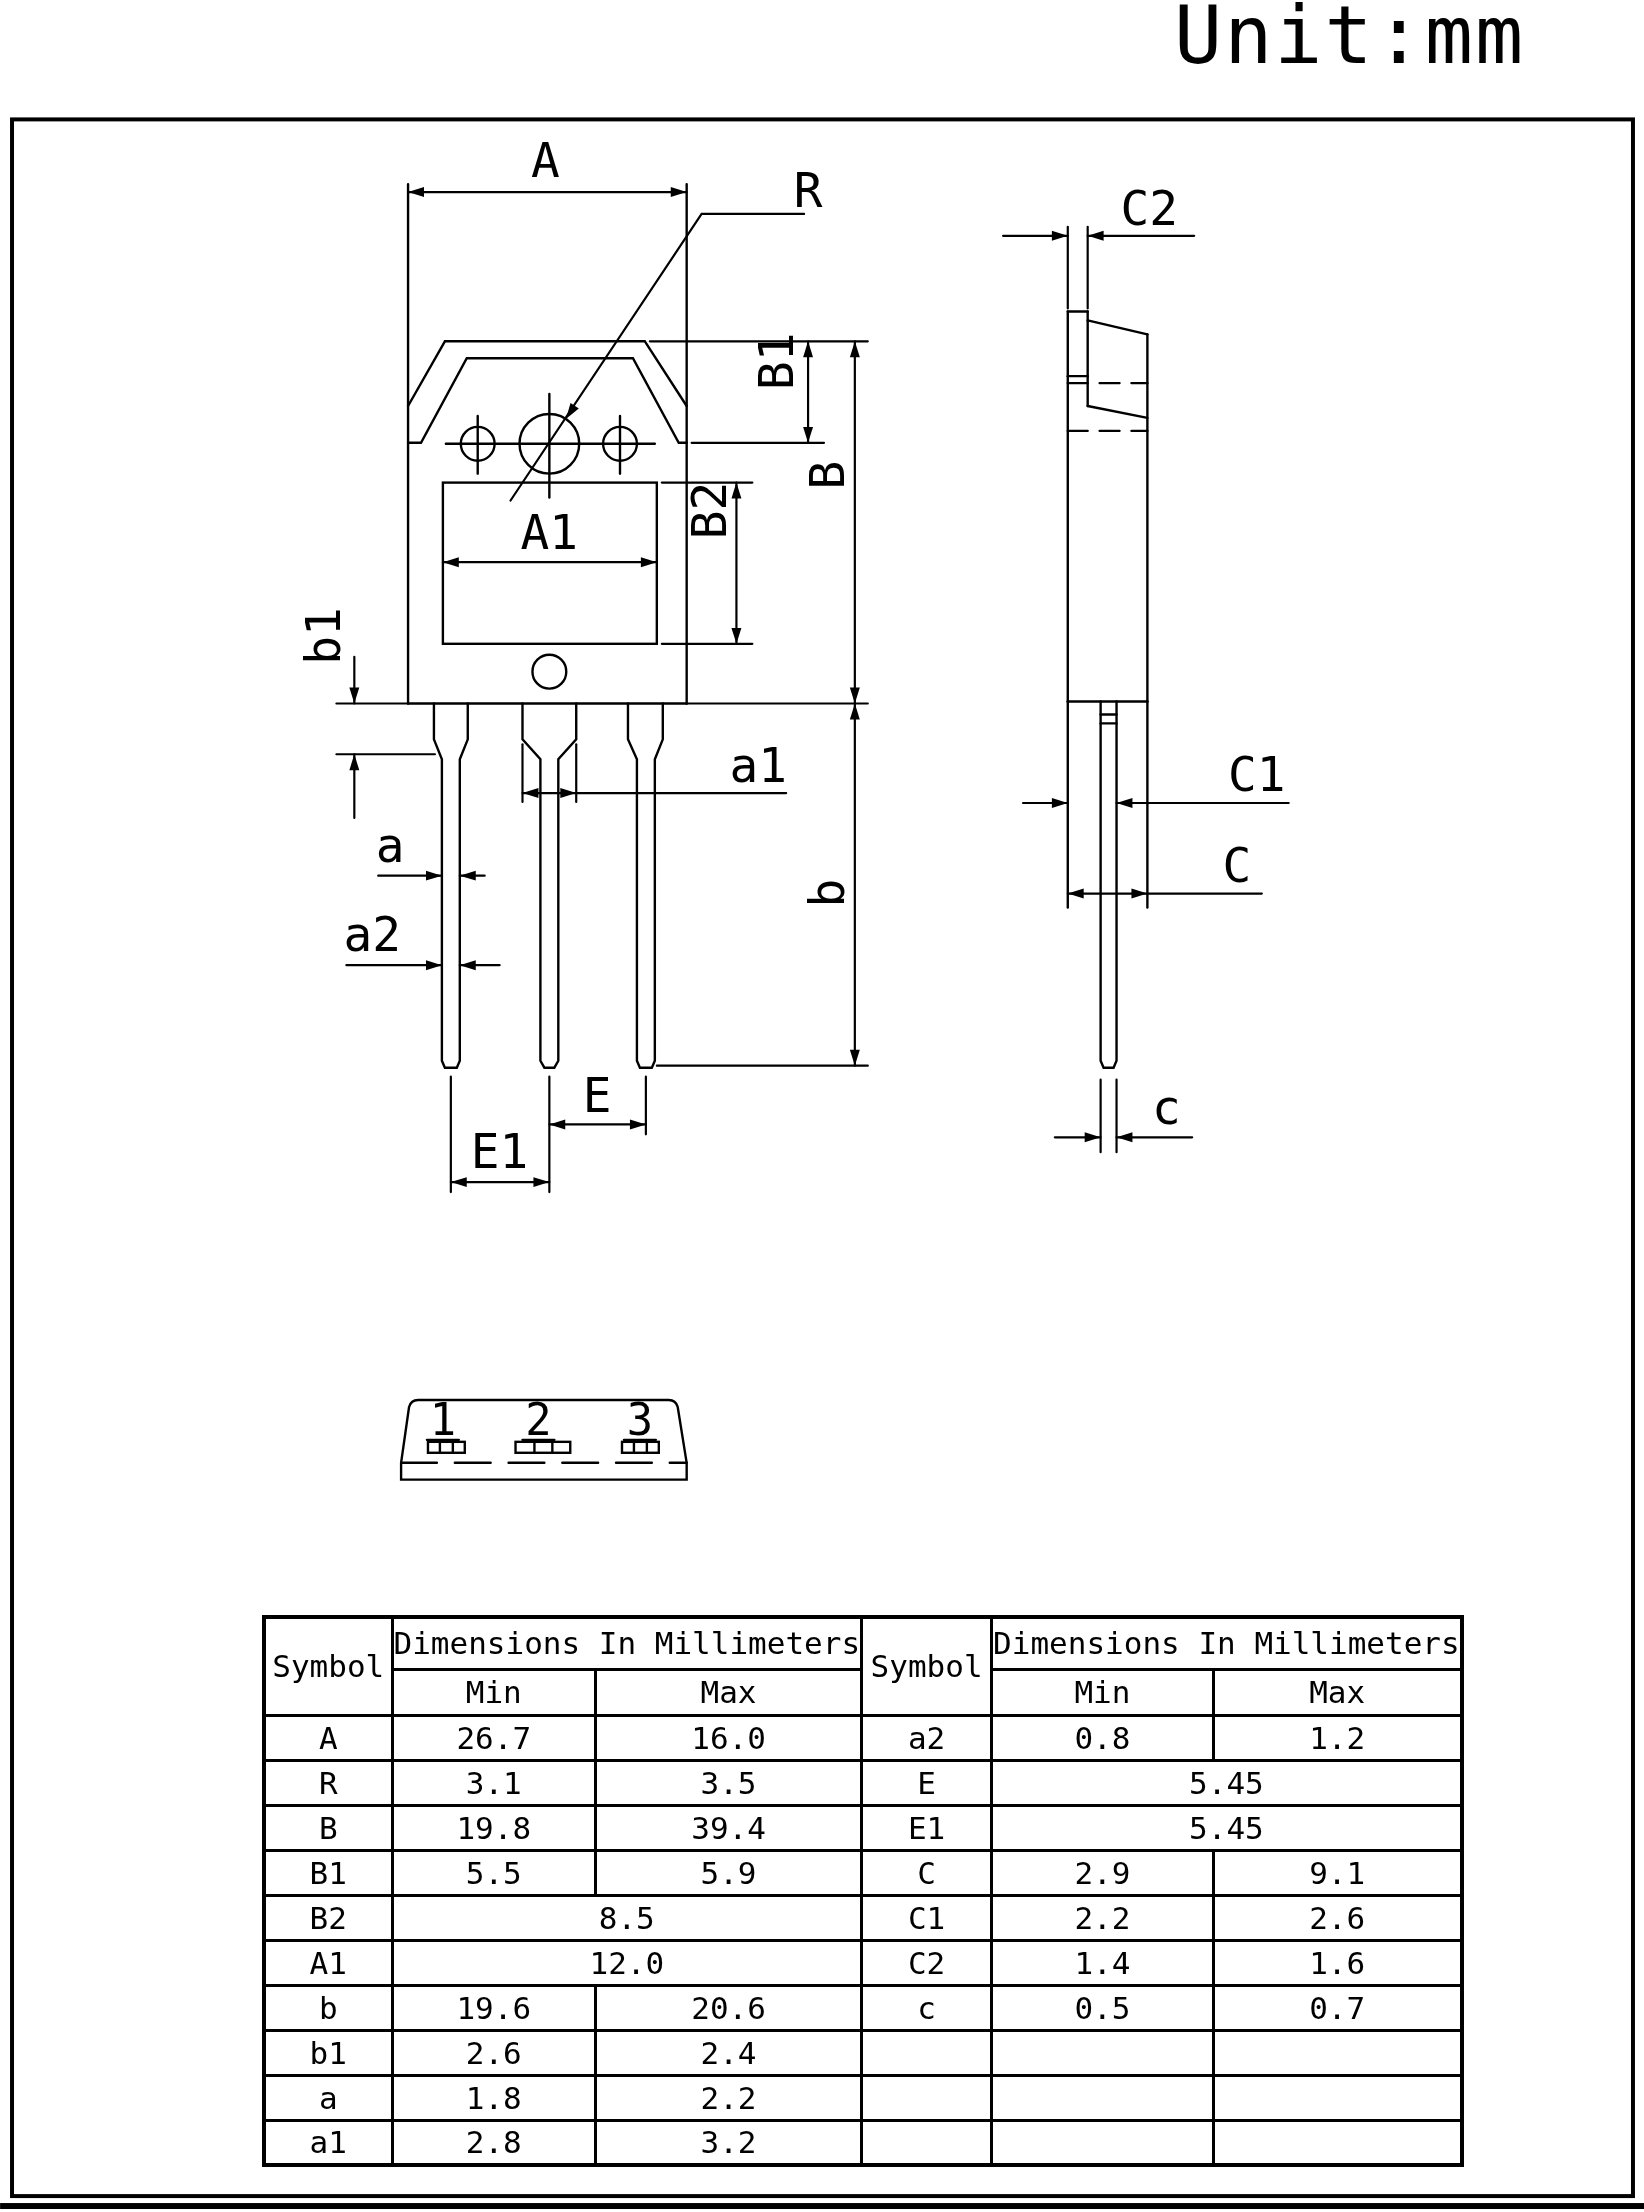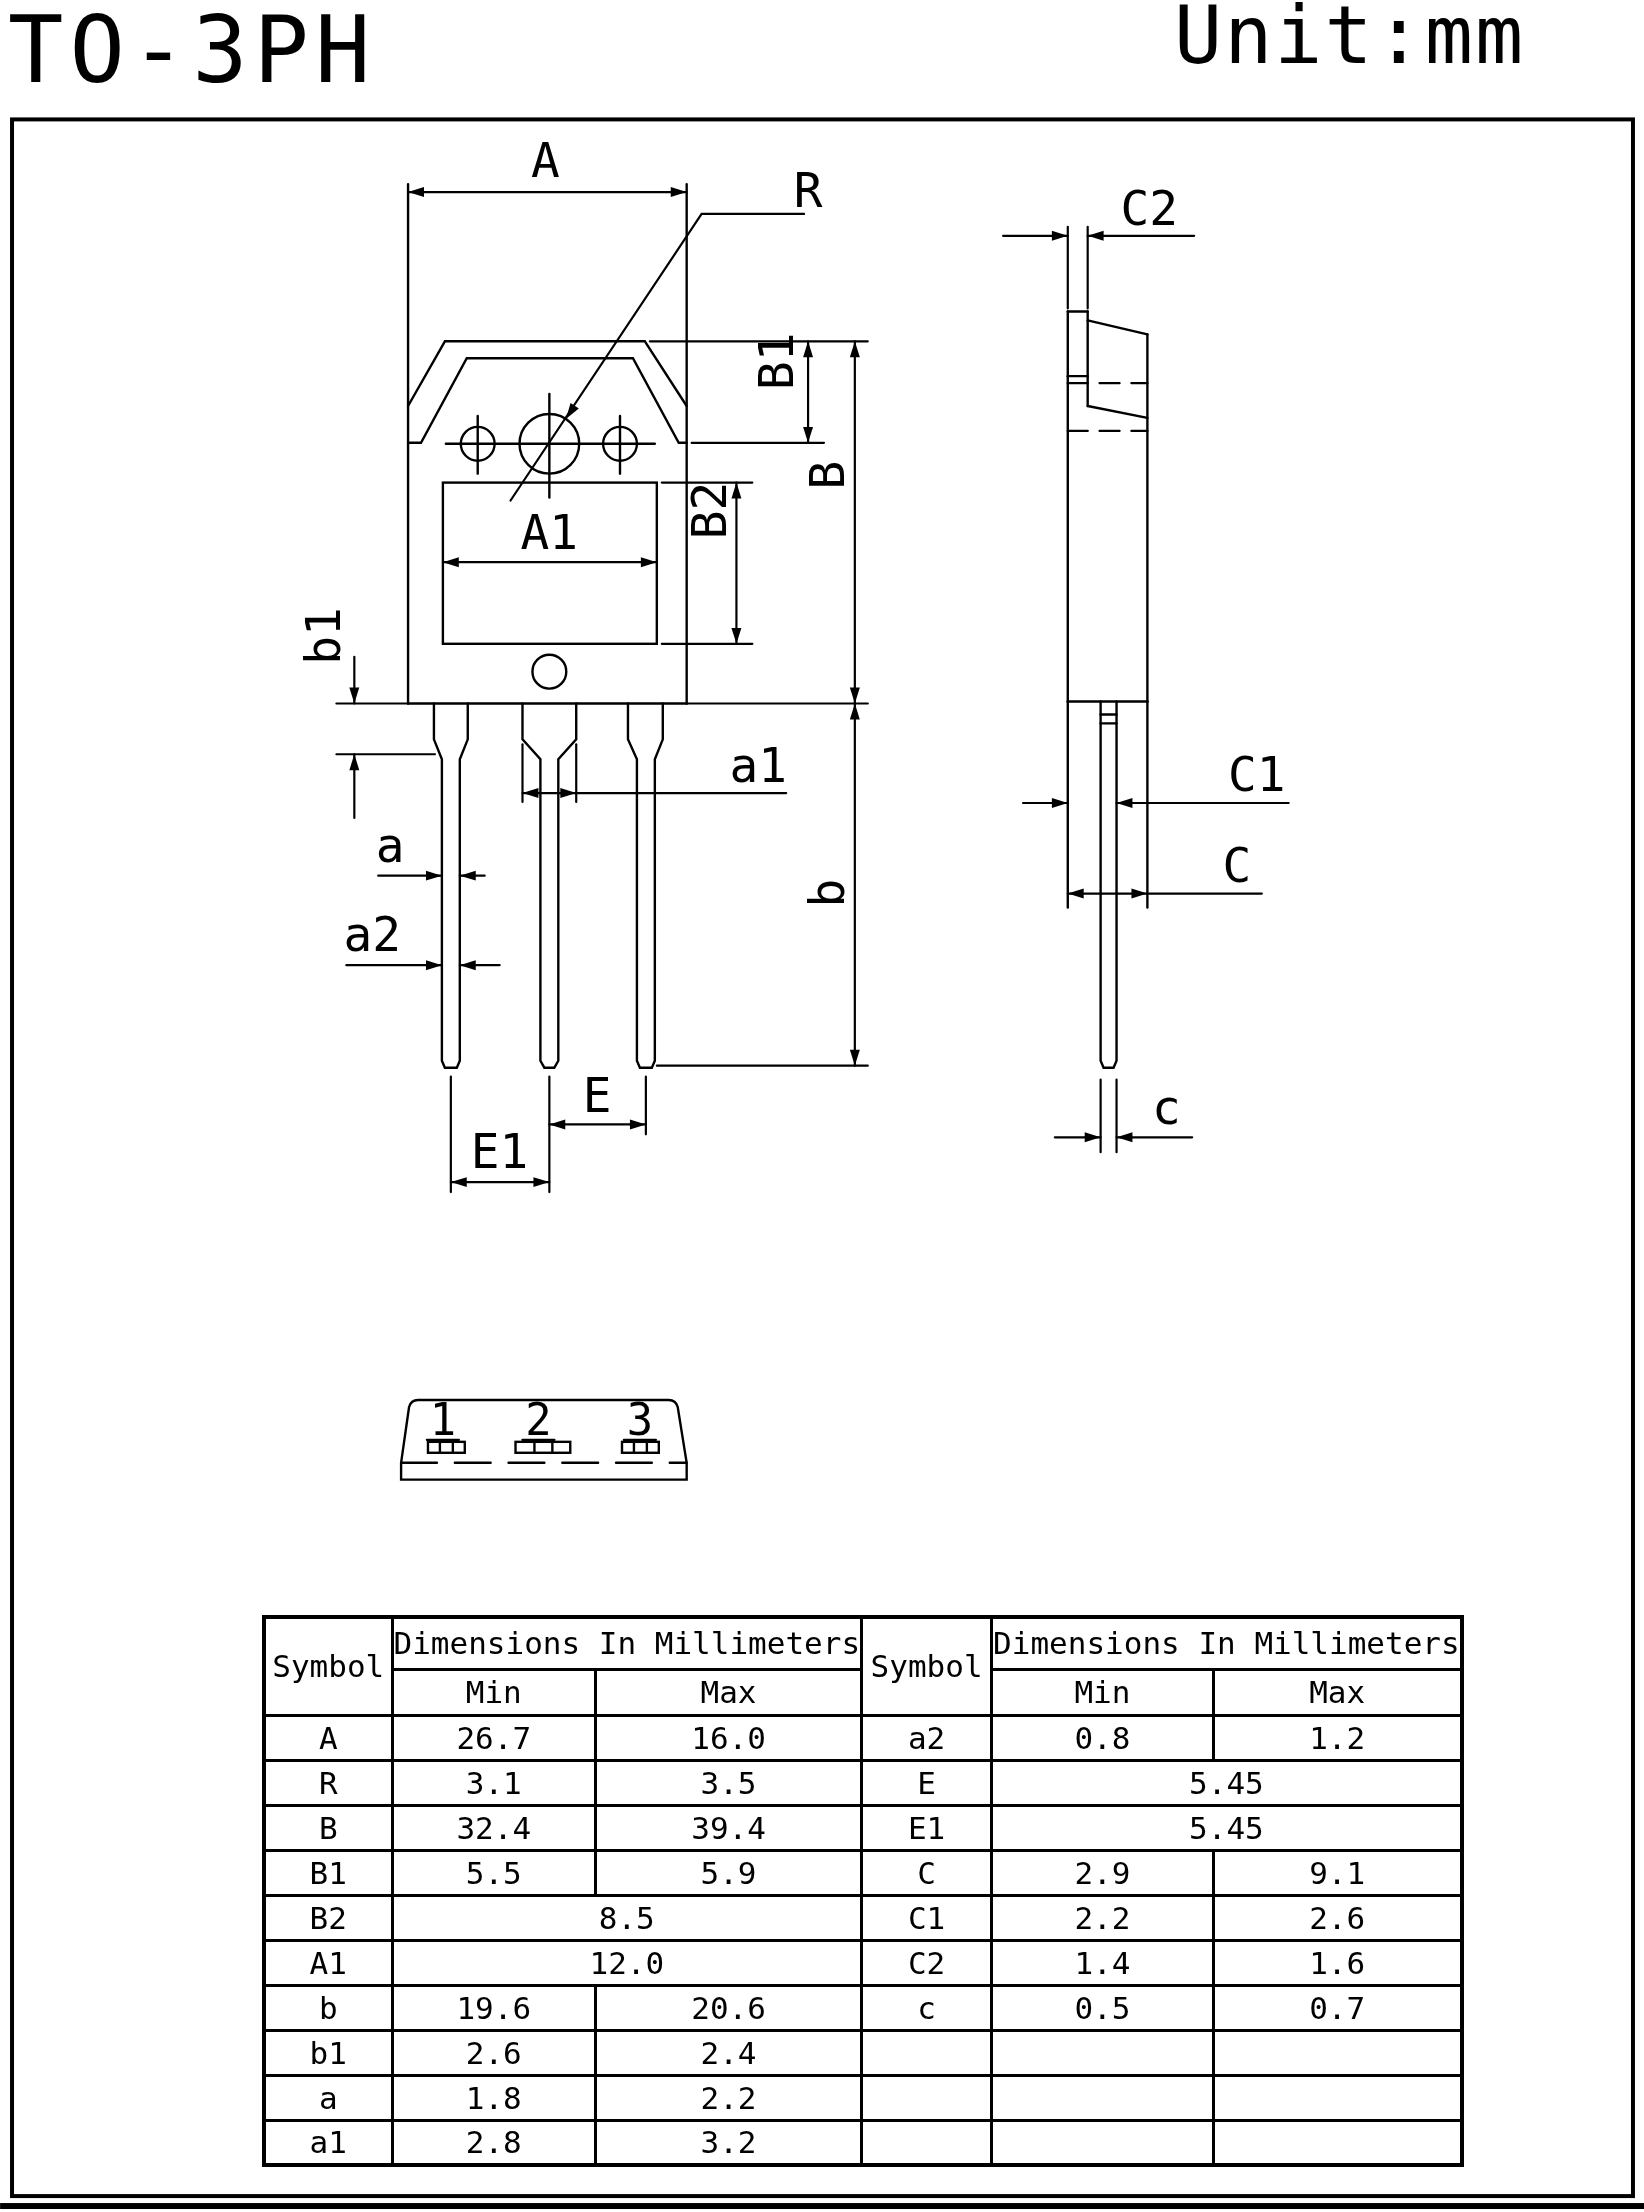--- a/index.html
+++ b/index.html
@@ -31,21 +31,20 @@
   }
   .hrow1{height:52px;}
   .hrow2{height:46px;}
   .drow{height:45px;}
 </style>
 </head>
 <body>
 
 <div class="page">
 
-  <div class="page-title">TO-3PH</div>
   <div class="unit-label">Unit:mm</div>
 
   <svg width="1645" height="2213" viewBox="0 0 1653 2224" style="position:absolute;left:0;top:0;" fill="none" stroke="#000" stroke-width="2.4" stroke-linecap="round">
 
     <rect x="12" y="120" width="1629" height="2087" stroke-width="4"></rect>
     <rect x="0" y="2214" width="1653" height="6" fill="#000" stroke="none"></rect>
 
     <g>
 
       <line x1="410" y1="185" x2="410" y2="707"></line>
@@ -290,21 +289,21 @@
       </tr>
       <tr class="drow">
         <td>R</td>
         <td>3.1</td>
         <td>3.5</td>
         <td>E</td>
         <td colspan="2">5.45</td>
       </tr>
       <tr class="drow">
         <td>B</td>
-        <td>32.4</td>
+        <td>19.8</td>
         <td>39.4</td>
         <td>E1</td>
         <td colspan="2">5.45</td>
       </tr>
       <tr class="drow">
         <td>B1</td>
         <td>5.5</td>
         <td>5.9</td>
         <td>C</td>
         <td>2.9</td>

